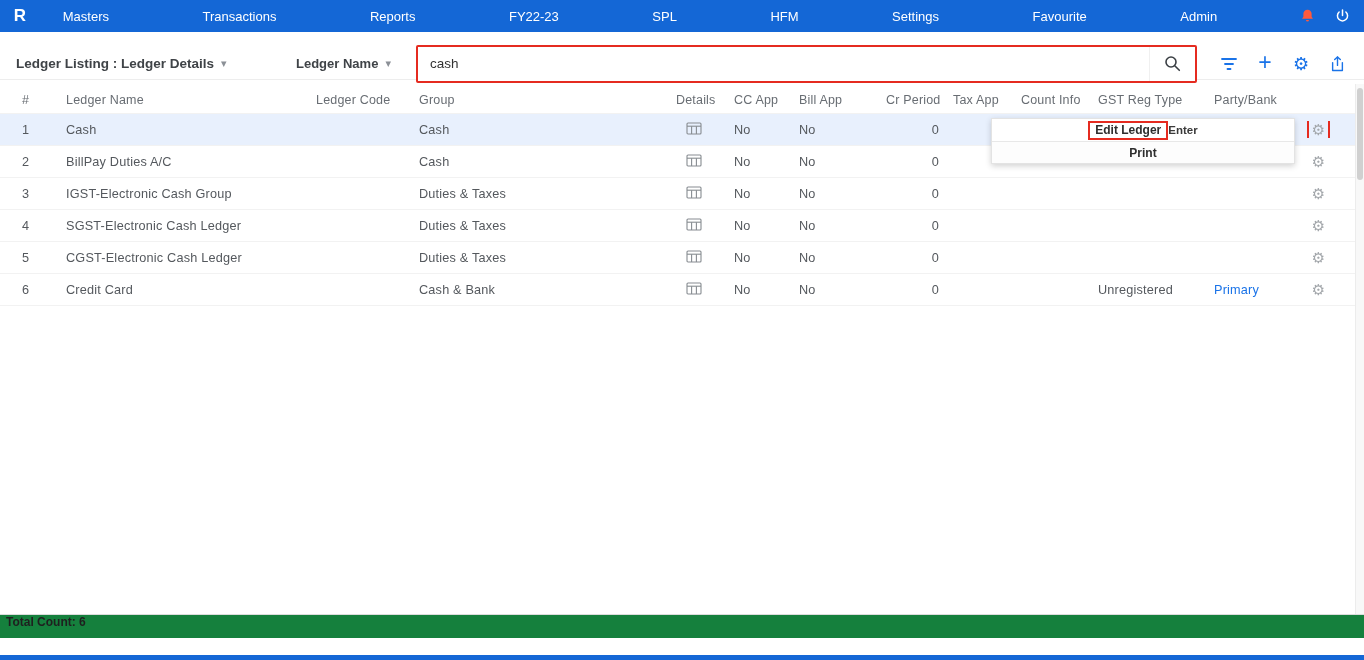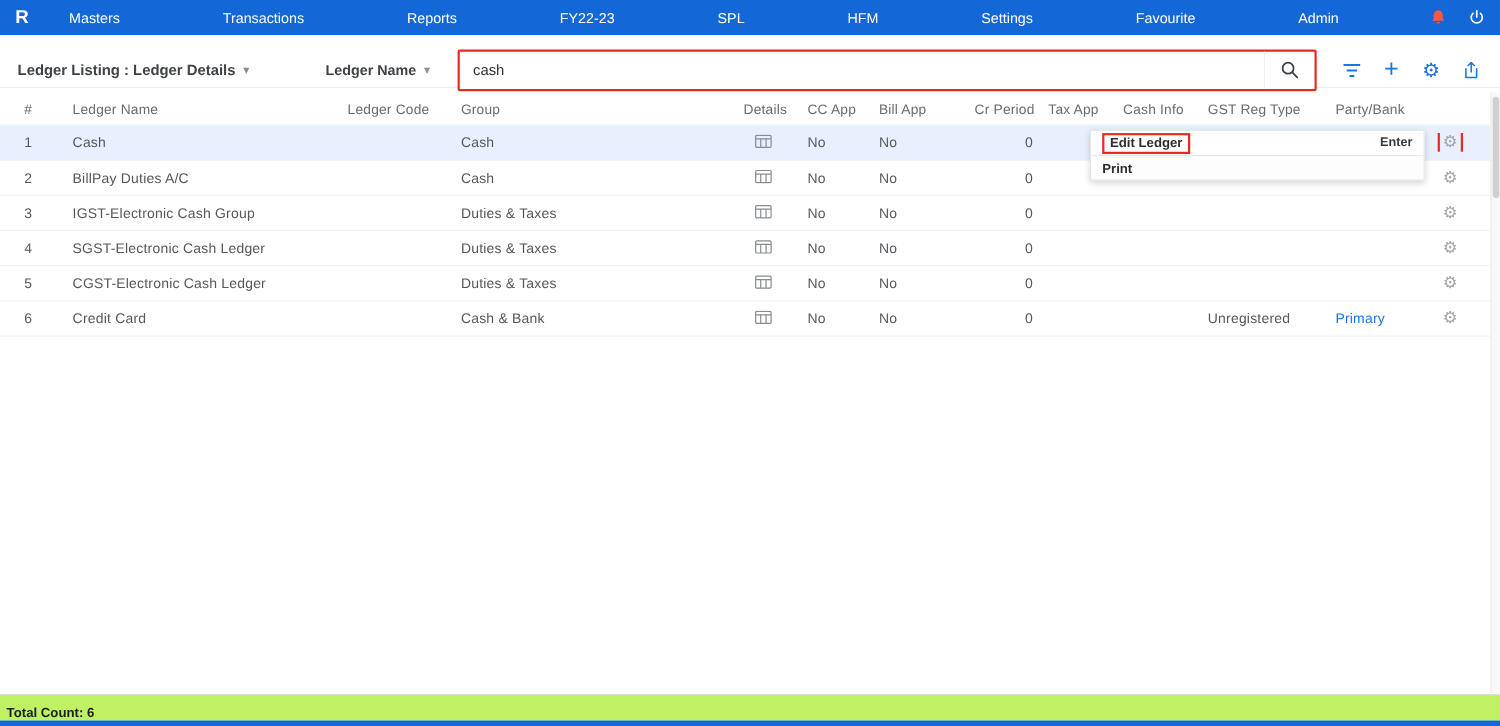--- a/index.html
+++ b/index.html
@@ -38,28 +38,28 @@
   .c-cr { text-align:right; padding-right:14px; }
   .c-details { display:flex; justify-content:flex-start; padding-left:10px; }
   .c-party.link { color:var(--link_blue,#1a73e8); }
   .c-gear { display:flex; justify-content:center; }
   .gear-wrap { color:#a3a7ab; font-size:15px; line-height:1; display:inline-flex; padding:1px; }
   .gear-wrap::before { content:"\2699"; }
   .gear-wrap.gear-box { outline:2px solid var(--annotation_red,#e52b20); outline-offset:2px; }
 
   
   .context-menu { position:absolute; left:991px; top:118px; width:304px; background:#fff; border:1px solid #e3e3e3; box-shadow:0 2px 6px rgba(0,0,0,.18); z-index:10; }
-  .menu-item { display:flex; align-items:center; justify-content:space-between; height:22px; padding:0 10px; background:#fff; cursor:pointer; }
+  .menu-item { display:flex; align-items:center; justify-content:center; height:22px; padding:0 10px; background:#fff; cursor:pointer; }
   .menu-item + .menu-item { border-top:1px solid #e8e8e8; background:#fdfdfd; }
   .menu-label { font-size:12px; font-weight:bold; color:#2e2e2e; }
   .menu-label.red-box { border:2px solid var(--annotation_red,#e52b20); padding:0 5px; line-height:15px; }
   .menu-shortcut { font-size:11.5px; font-weight:bold; color:#3a3a3a; }
 
   
-  .footer { position:absolute; left:0; right:0; bottom:5px; height:24px; background:#bef264; border-top:1px solid #dcdcdc; display:flex; align-items:flex-end; padding-left:6px; font-size:12px; font-weight:bold; color:#1f1f1f; }
+  .footer { position:absolute; left:0; right:0; bottom:22px; height:24px; background:#15803d; border-top:1px solid #dcdcdc; display:flex; align-items:flex-start; padding-left:6px; font-size:12px; font-weight:bold; color:#1f1f1f; }
   .bottom-strip { position:absolute; left:0; right:0; bottom:0; height:5px; background:var(--nav_blue,#1467d6); }
   .scrollbar { position:absolute; top:84px; bottom:30px; right:0; width:9px; background:#f8f8f8; border-left:1px solid #ececec; }
   .scroll-thumb { position:absolute; top:4px; left:1px; width:6px; height:92px; background:#d0d0d0; border-radius:3px; cursor:grab; }
 </style>
 </head>
 <body>
 
 <div class="app">
 
   <header class="nav">
@@ -155,21 +155,21 @@
       <div class="th">Details</div>
 
       <div class="th">CC App</div>
 
       <div class="th">Bill App</div>
 
       <div class="th">Cr Period</div>
 
       <div class="th">Tax App</div>
 
-      <div class="th">Cash Info</div>
+      <div class="th">Count Info</div>
 
       <div class="th">GST Reg Type</div>
 
       <div class="th">Party/Bank</div>
     </div>
 
   <div class="tbody">
 
       <div class="row grid selected">
         <div class="td c-num">1</div>

